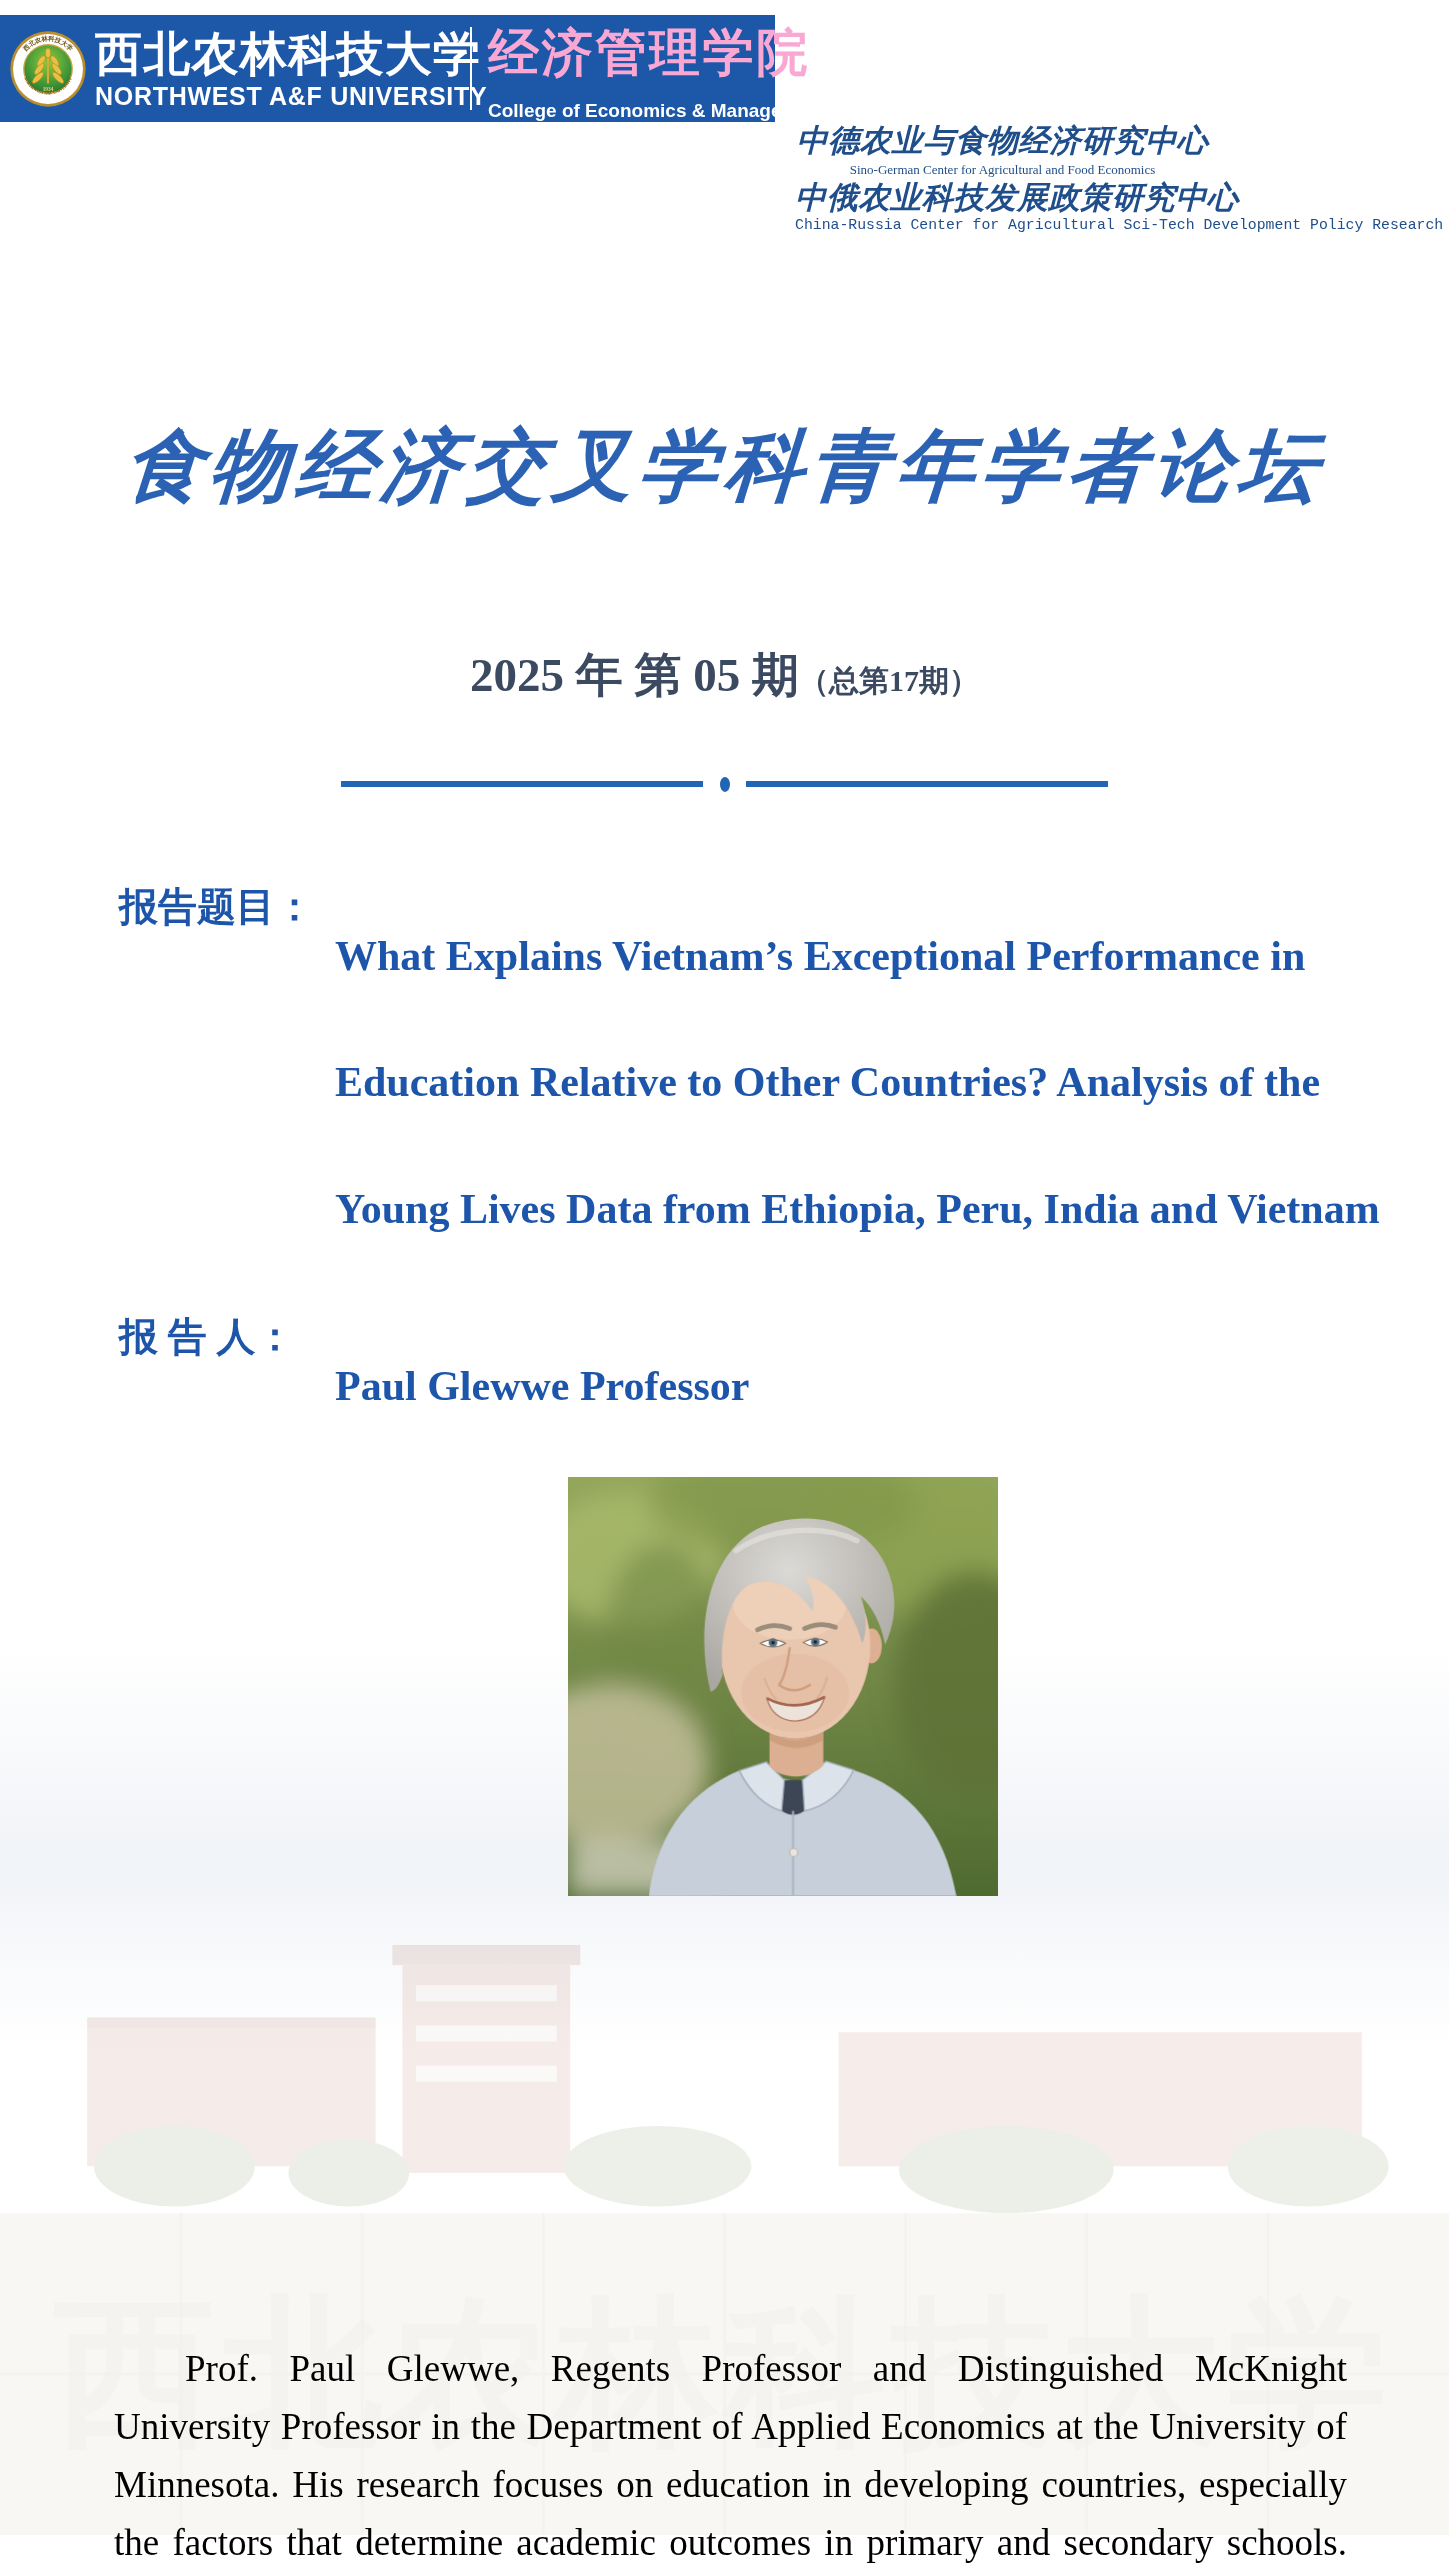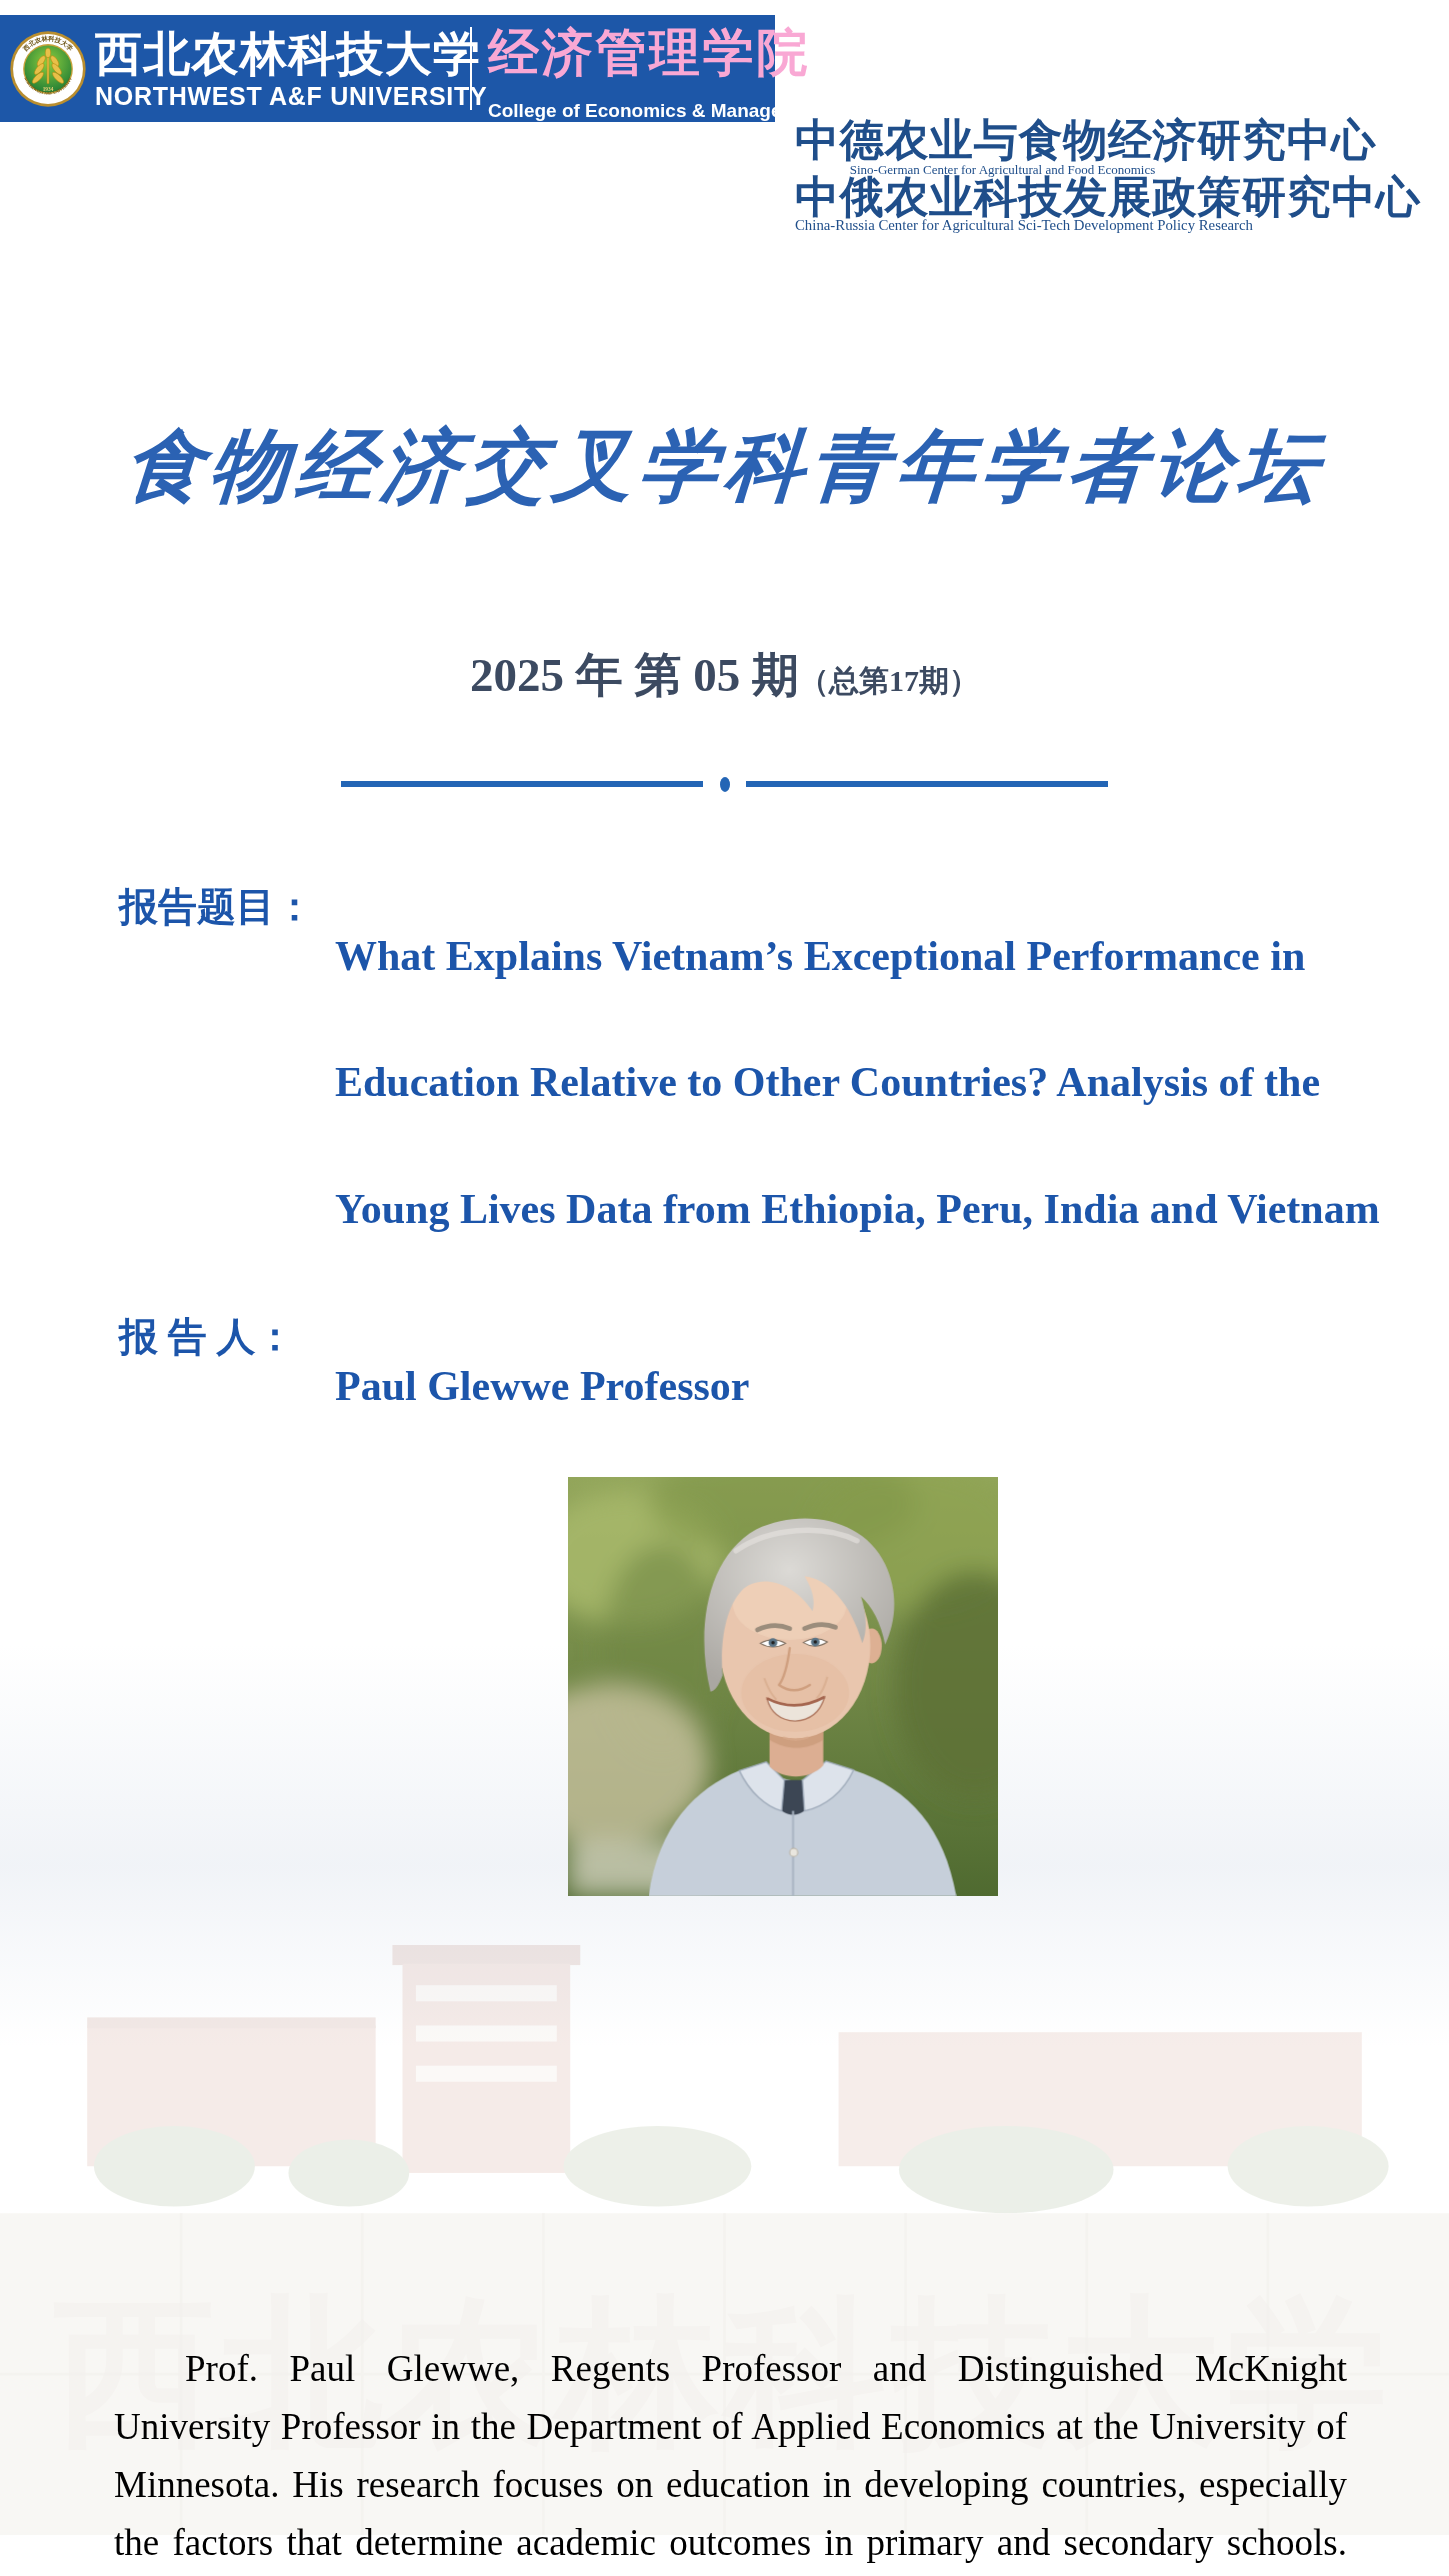--- a/index.html
+++ b/index.html
@@ -14,23 +14,23 @@
   .uni-en{position:absolute;left:95px;top:67px;font-family:"Liberation Sans","DejaVu Sans",sans-serif;
           font-weight:700;font-size:25px;color:#ffffff;letter-spacing:0.7px;white-space:nowrap;}
   .vdiv{position:absolute;left:470px;top:12px;width:2px;height:83px;background:#ffffff;}
   .col-cn{position:absolute;left:488px;top:8px;font-family:"Liberation Sans","DejaVu Sans",sans-serif;
           font-weight:700;font-size:51px;line-height:60px;color:#f9a8d4;letter-spacing:2.7px;white-space:nowrap;}
   .col-en{position:absolute;left:488px;top:85px;font-family:"Liberation Sans","DejaVu Sans",sans-serif;
           font-weight:700;font-size:19px;color:#ffffff;white-space:nowrap;}
 
   
   .centers{position:absolute;left:795px;top:14.8px;width:415px;text-align:center;color:#1f4e8a;}
-  .c-cn{font-weight:700;font-size:44px;line-height:38px;letter-spacing:0.7px;white-space:nowrap;}
+  .c-cn{font-weight:700;font-size:31px;line-height:38px;letter-spacing:0.7px;white-space:nowrap;font-style:italic;}
   .c-en1{font-size:13px;line-height:19.5px;white-space:nowrap;}
-  .c-en2{font-size:14.8px;line-height:17.4px;white-space:nowrap;}
+  .c-en2{font-size:14.8px;line-height:17.4px;white-space:nowrap;font-family:Liberation Mono, monospace;}
 
   
   .cal-title{position:absolute;left:0;top:196px;width:1449px;text-align:center;color:#2b62b3;
              font-weight:700;font-style:italic;font-size:79px;line-height:101px;letter-spacing:6.7px;
              transform:skewX(-4deg);white-space:nowrap;}
   .issue{position:absolute;left:0;top:323px;width:1449px;text-align:center;color:#3c4a61;font-weight:700;white-space:nowrap;}
   .issue-main{font-size:47px;}
   .issue-sub{font-size:30px;}
   .hdivider{position:absolute;left:0;top:392px;width:1449px;height:16px;}
   .hline{position:absolute;top:5.4px;height:6px;background:#2365b5;}

